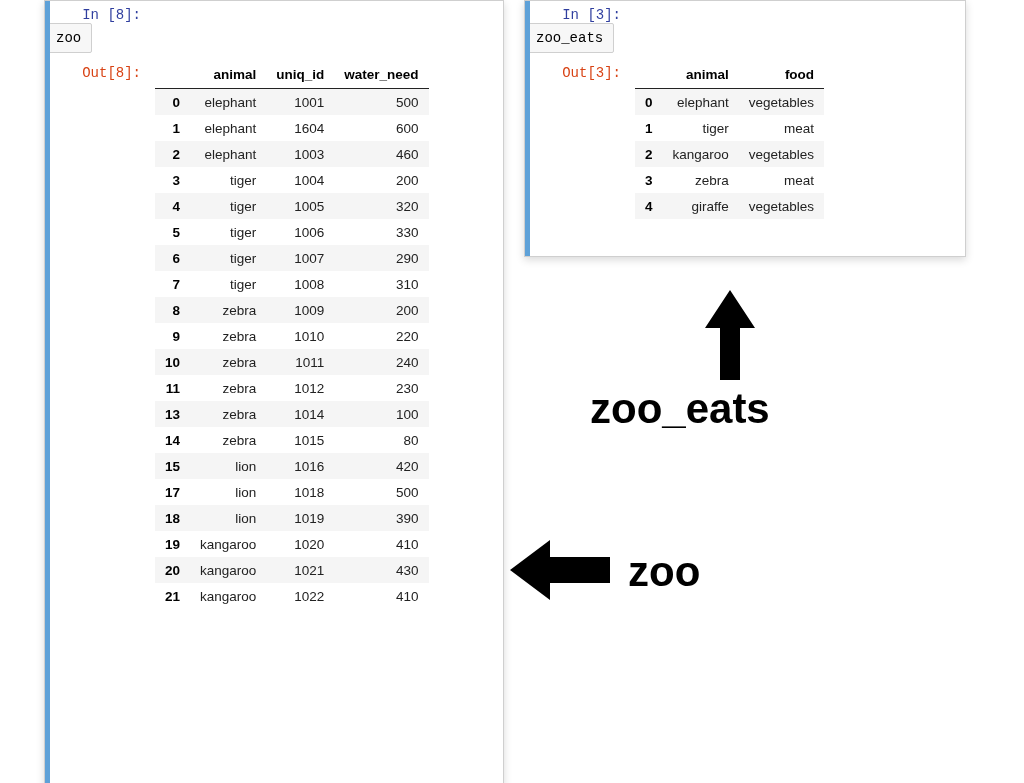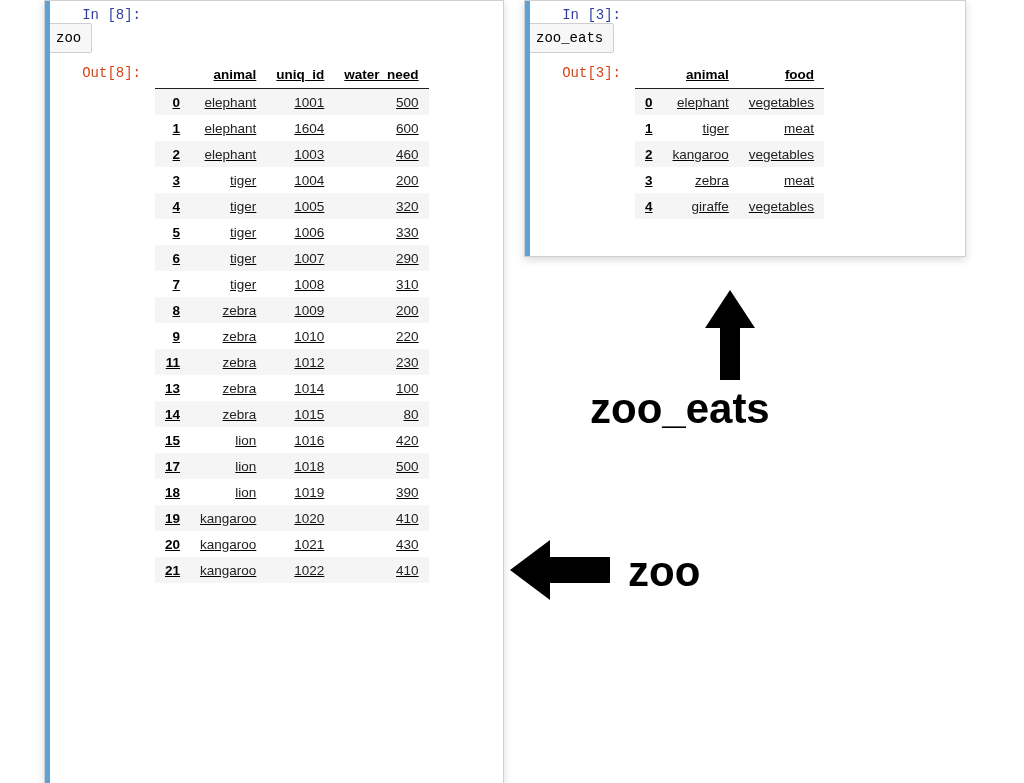--- a/index.html
+++ b/index.html
@@ -73,21 +73,20 @@
       color: #000;
       margin-right: 8px;
     }
     .out-row {
       display: flex;
       align-items: flex-start;
     }
     .df-area {
       flex: 1;
       padding-top: 6px;
-      text-decoration: underline;
     }
     table.df {
       border-collapse: collapse;
       font-size: 13.5px;
       margin-left: 6px;
     }
     table.df th {
       text-align: right;
       font-weight: 700;
       padding: 6px 10px;
@@ -197,20 +196,26 @@
               <td>1009</td>
               <td>200</td>
             </tr>
             <tr>
               <td class="idx">9</td>
               <td>zebra</td>
               <td>1010</td>
               <td>220</td>
             </tr>
             <tr>
+              <td class="idx">10</td>
+              <td>zebra</td>
+              <td>1011</td>
+              <td>240</td>
+            </tr>
+            <tr>
               <td class="idx">11</td>
               <td>zebra</td>
               <td>1012</td>
               <td>230</td>
             </tr>
             <tr>
               <td class="idx">13</td>
               <td>zebra</td>
               <td>1014</td>
               <td>100</td>

